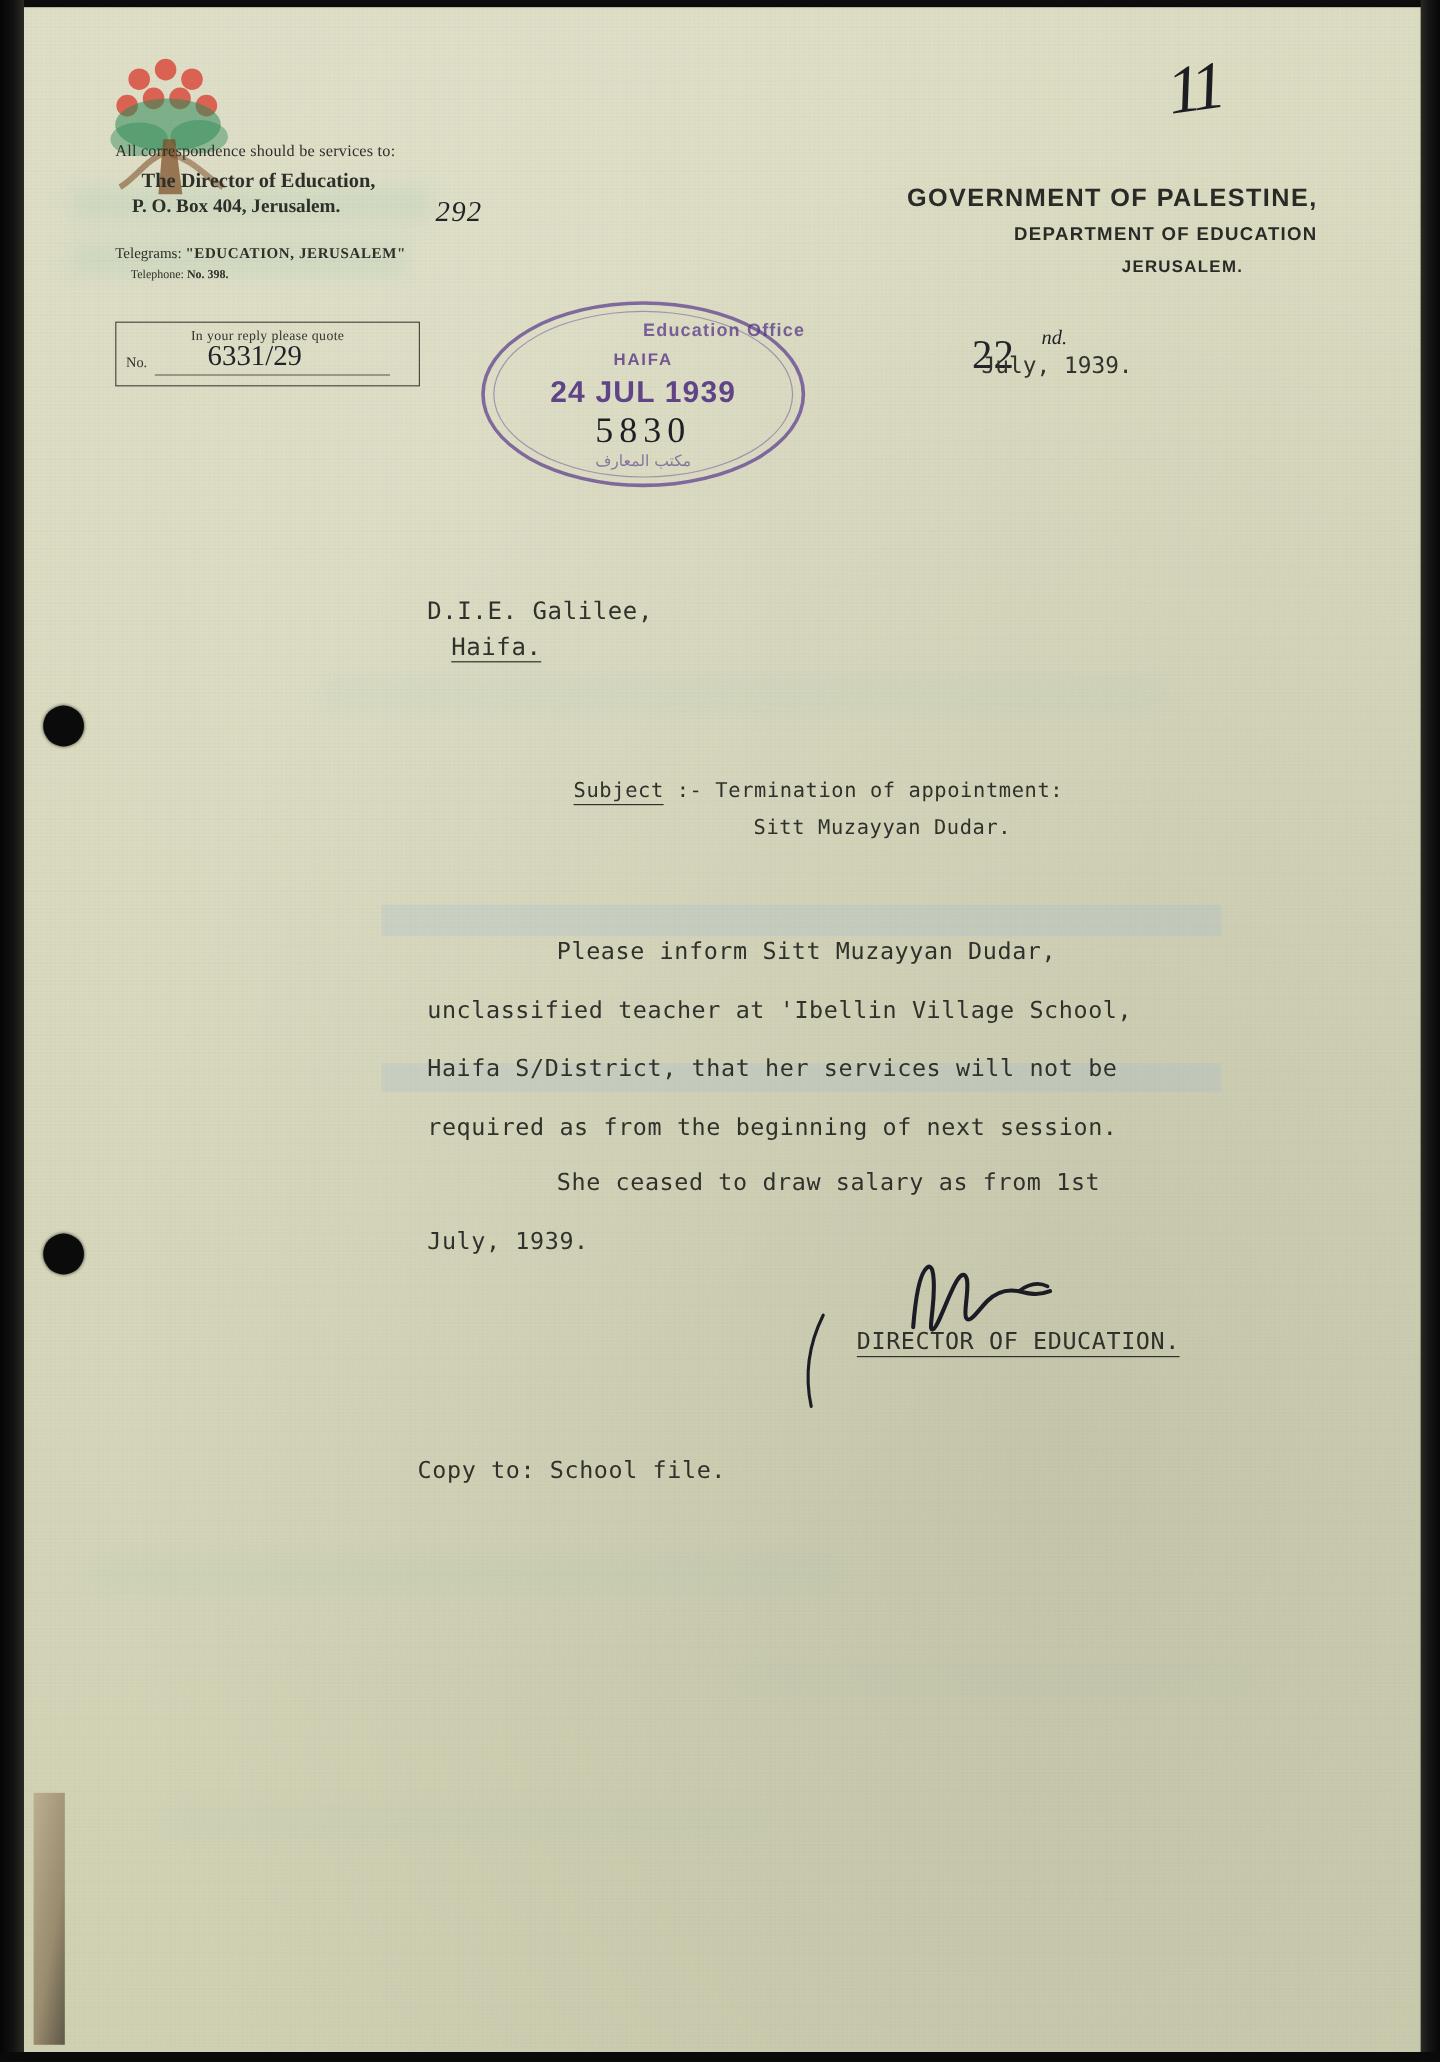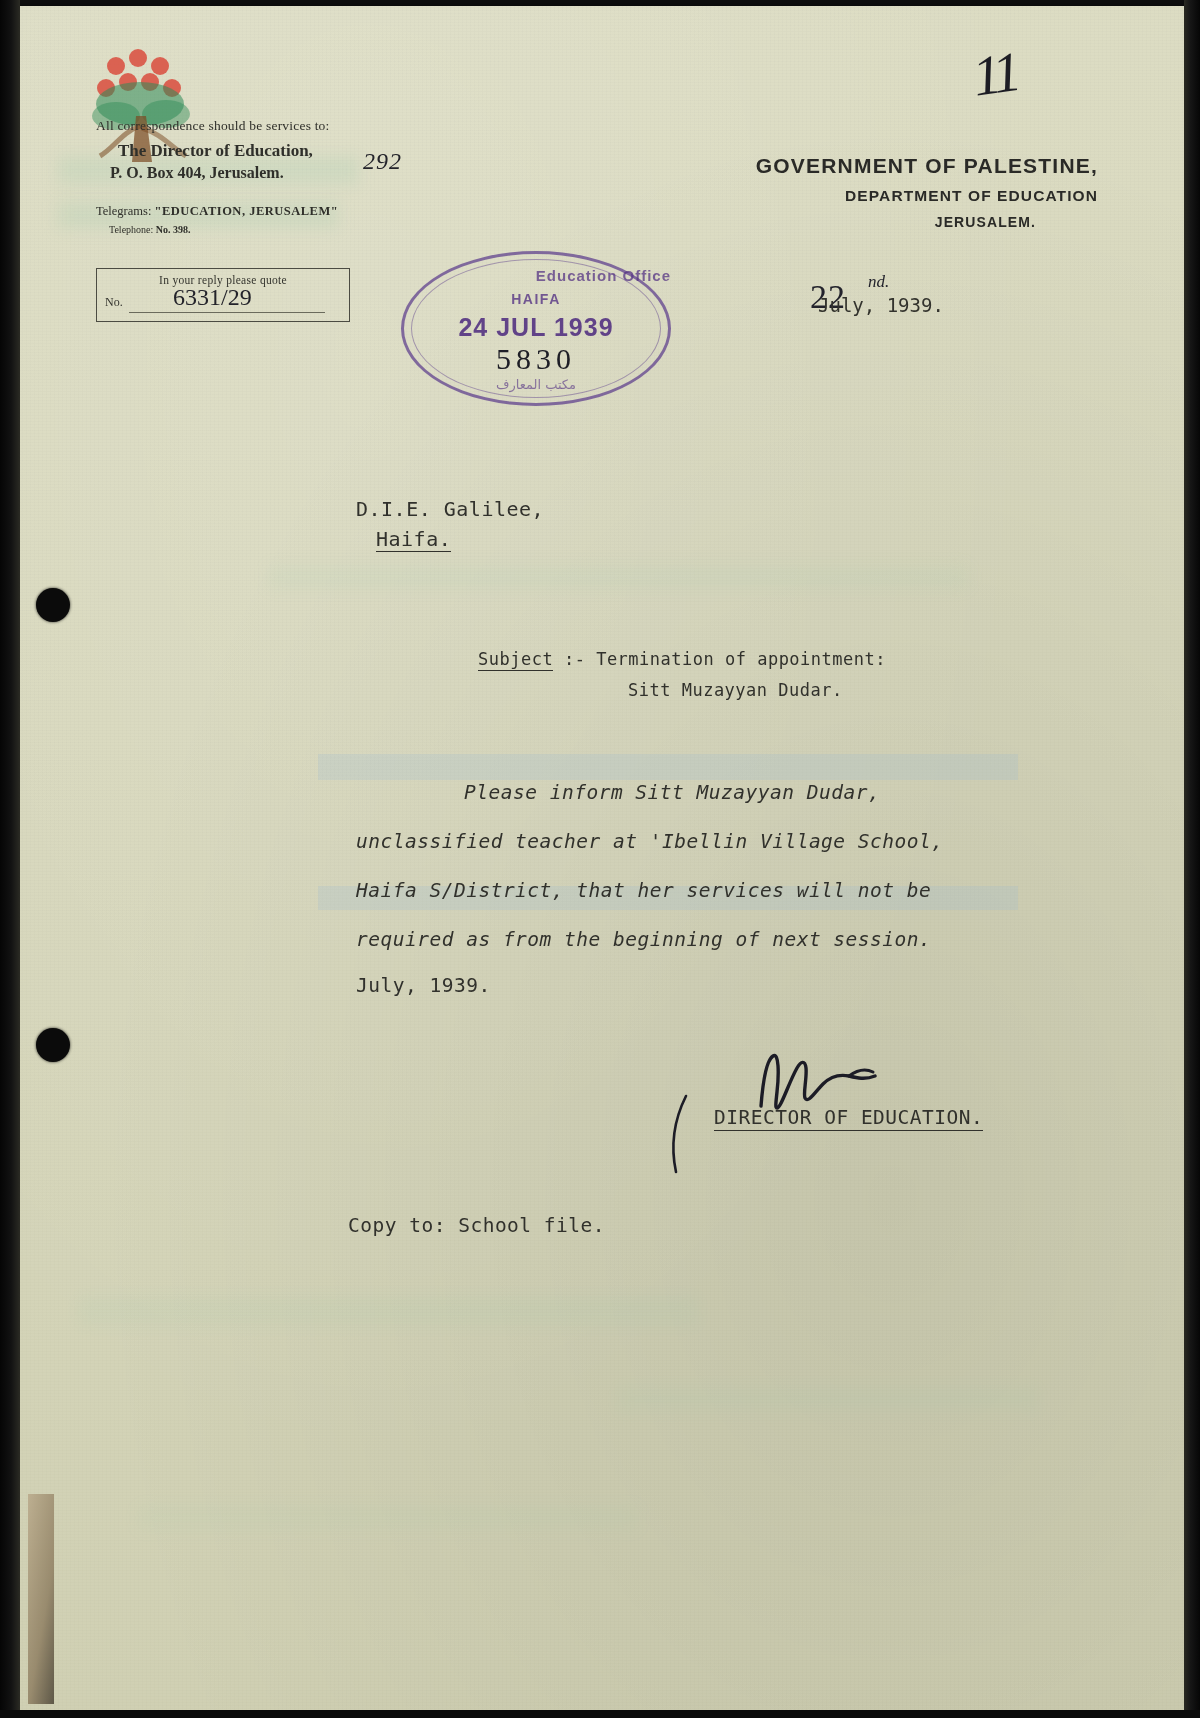--- a/index.html
+++ b/index.html
@@ -292,21 +292,20 @@
   }
   #subject .u { border-bottom: 1.5px solid #31312c; padding-bottom: 1px;}
   #subject .l2 { margin-left: 150px; }
   #para1 {
     position: absolute;
     left: 338px;
     top: 762px;
     width: 720px;
     font-size: 19.5px;
     line-height: 49px;
-    font-style: italic;
   }
   #para1 .ind { display: inline-block; width: 108px; }
   #para2 {
     position: absolute;
     left: 338px;
     top: 955px;
     width: 720px;
     font-size: 19.5px;
     line-height: 49px;
   }
@@ -402,21 +401,21 @@
         <b>No. 398.</b>
       </div>
     </div>
 
     <div id="quotebox">
       <div class="hdr">In your reply please quote</div>
       <div class="no">No.</div>
       <div class="rule"></div>
     </div>
     <div style="position:absolute;left:155px;top:278px;font-family:'Liberation Serif',serif;font-size:24px;color:#23232a;">6331/29</div>
-    <div id="refno" style="left:345px;top:142px;font-style:italic;">292</div>
+    <div id="refno" style="left:345px;top:158px;font-style:italic;">292</div>
 
     <div id="rh">
       <div class="gp">GOVERNMENT OF PALESTINE,</div>
       <div class="de">DEPARTMENT OF EDUCATION</div>
       <div class="je">JERUSALEM.</div>
     </div>
 
     <div id="date-hand">22</div>
     <div id="date-sup">nd.</div>
     <div id="date">July, 1939.</div>
@@ -446,20 +445,21 @@
     </div>
 
     <div id="para1" class="typed">
       <div><span class="ind"></span><span>Please inform Sitt Muzayyan Dudar,</span></div>
       <div><span>unclassified teacher at 'Ibellin Village School,</span></div>
       <div><span>Haifa S/District, that her services will not be</span></div>
       <div><span>required as from the beginning of next session.</span></div>
     </div>
 
     <div id="para2" class="typed">
+      <div><span class="ind"></span><span>She ceased to draw salary as from 1st</span></div>
       <div><span>July, 1939.</span></div>
     </div>
 
     <div id="sig">
       <svg width="160" height="70" viewBox="0 0 160 70">
         <path d="M8 60 C10 34 14 14 20 10 C26 6 26 28 24 46 C23 56 22 62 24 62 C28 62 36 36 44 22 C48 15 52 14 53 22 C54 32 50 48 52 52 C55 58 62 46 70 38 C78 30 86 28 96 30 C104 32 112 34 122 30" stroke="#1c1c26" stroke-width="3.4" fill="none" stroke-linecap="round"></path>
         <path d="M96 30 C104 24 112 22 120 26" stroke="#1c1c26" stroke-width="3" fill="none" stroke-linecap="round"></path>
       </svg>
     </div>
     <div id="sigstroke">

